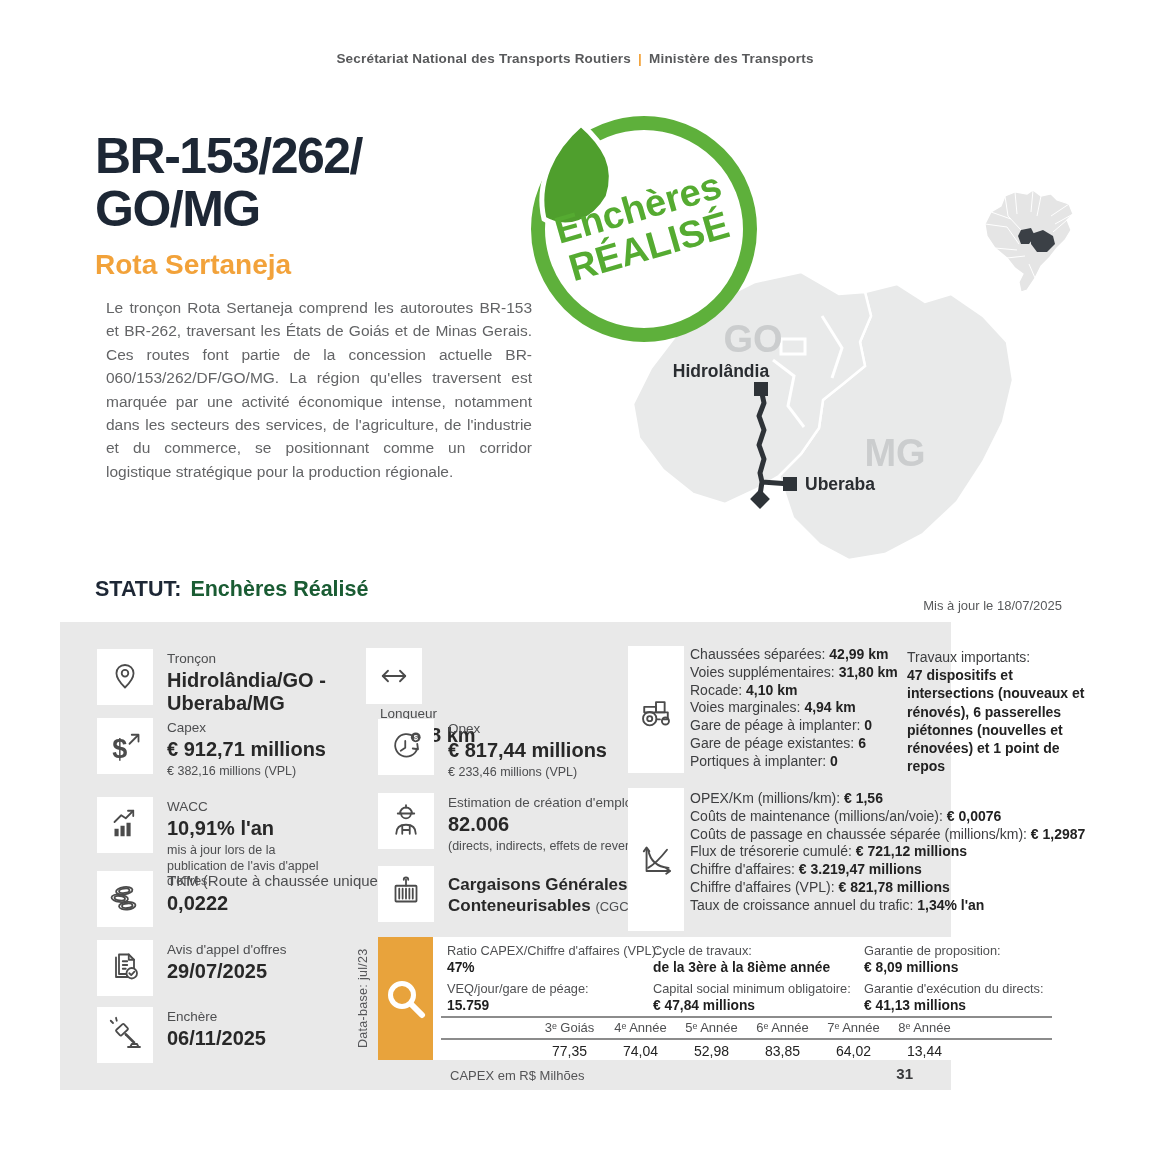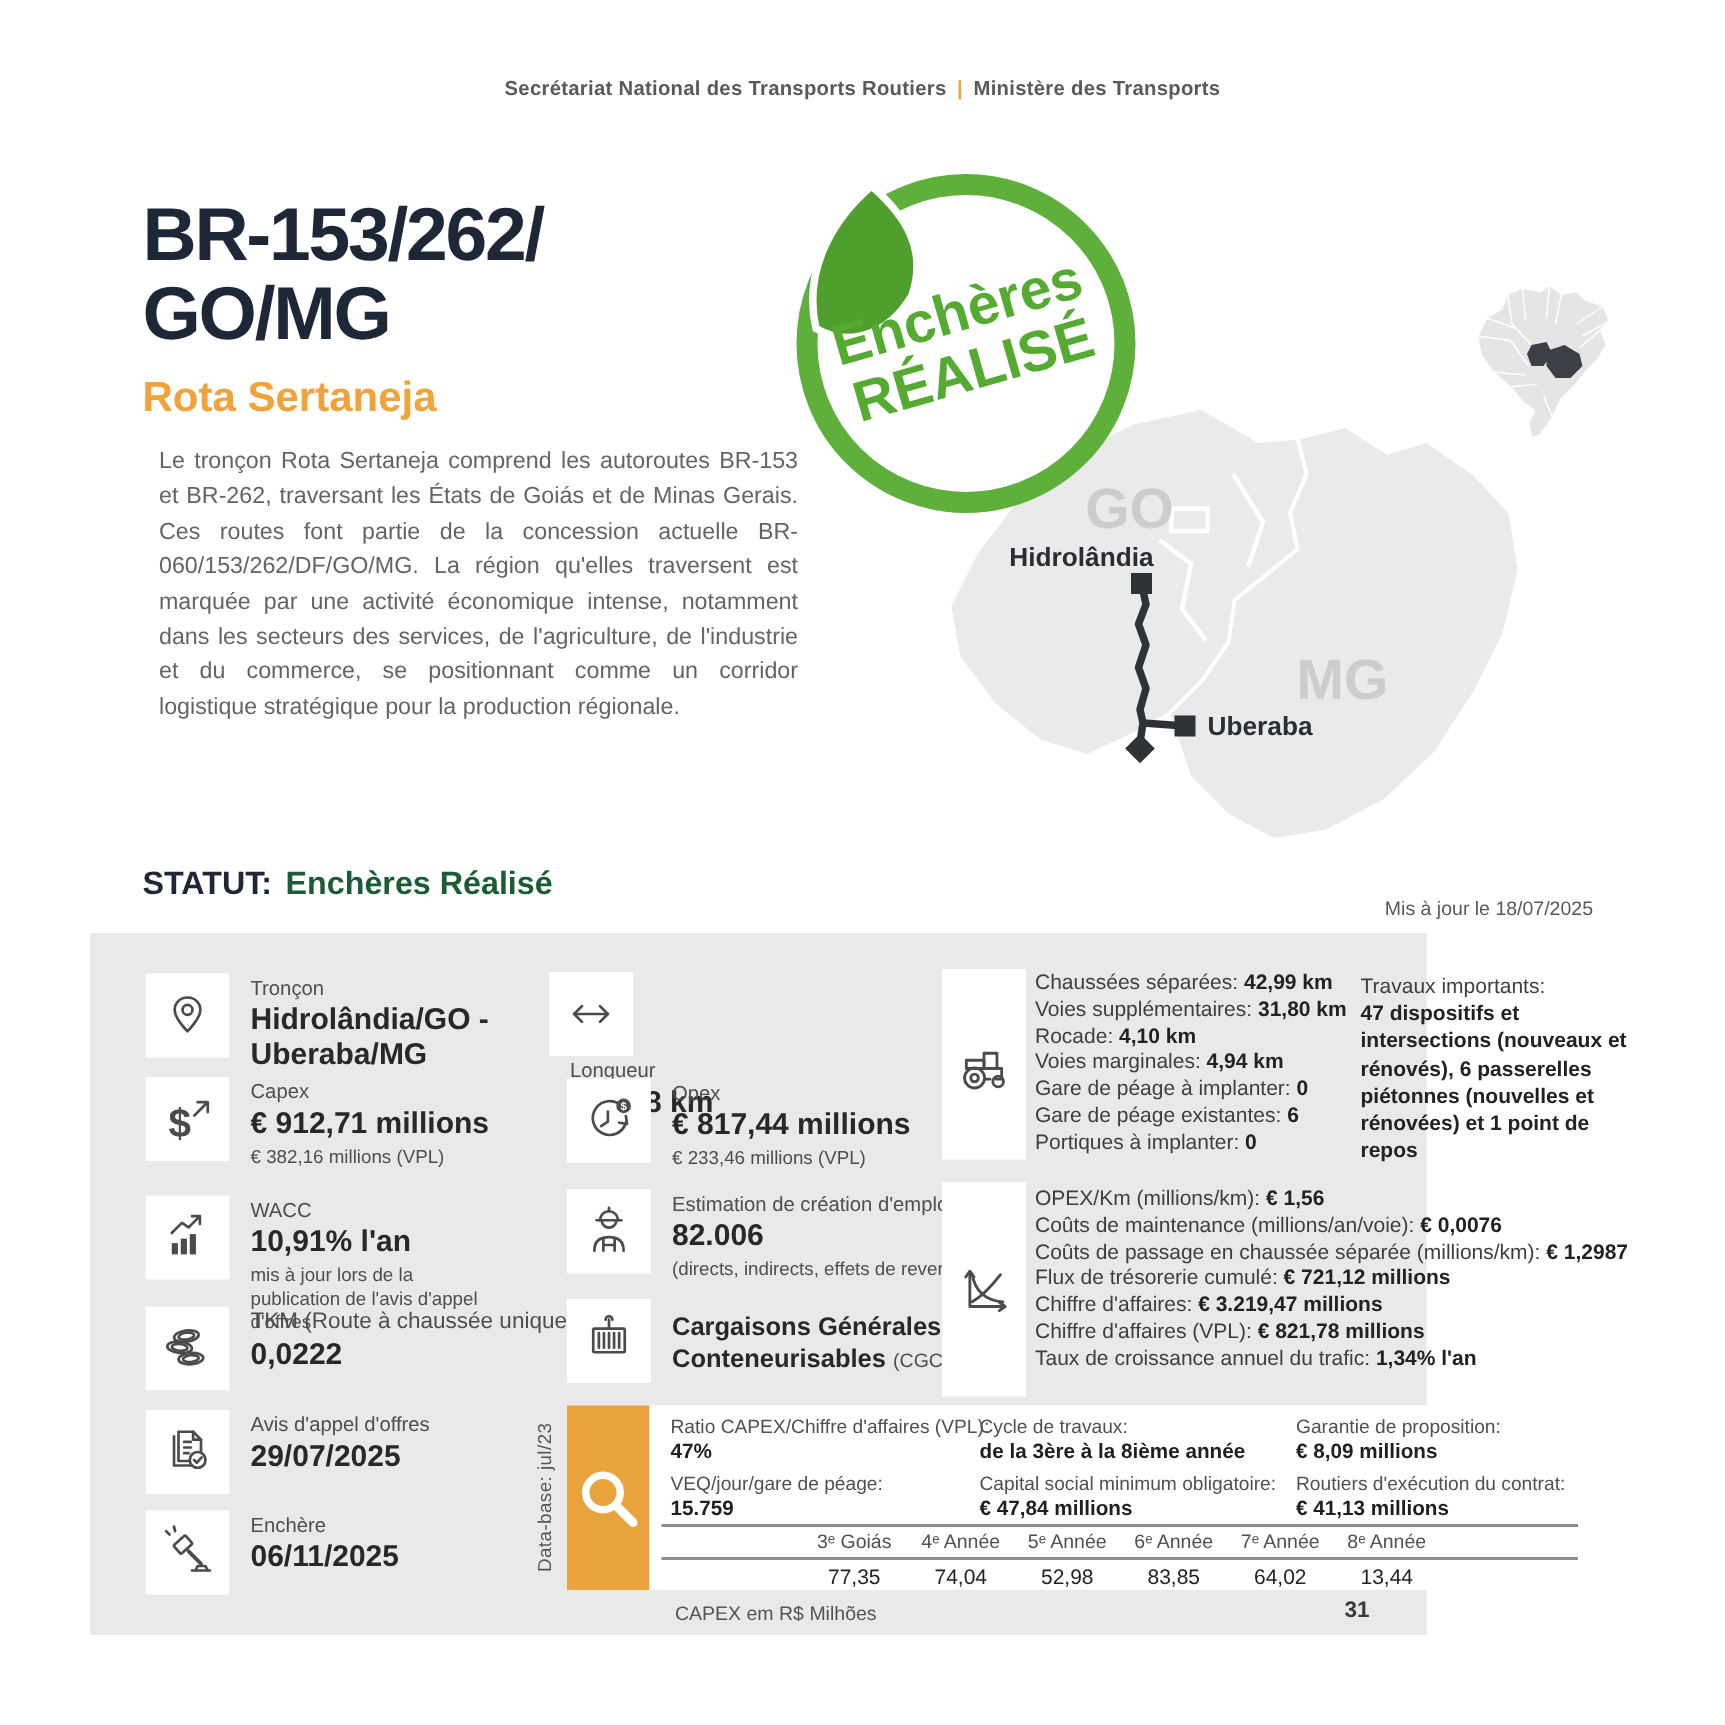--- a/index.html
+++ b/index.html
@@ -403,21 +403,21 @@
         </div>
       <div class="pair p4">
         <div class="pl">Capital social minimum obligatoire:</div>
         <div class="pv">€ 47,84 millions</div>
         </div>
       <div class="pair p5">
         <div class="pl">Garantie de proposition:</div>
         <div class="pv">€ 8,09 millions</div>
         </div>
       <div class="pair p6">
-        <div class="pl">Routiers d'exécution du contrat:</div>
+        <div class="pl">Garantie d'exécution du directs:</div>
         <div class="pv">€ 41,13 millions</div>
         </div>
 
       <div class="mini-table">
         <div class="mt-row mt-head">
           <div class="cell">3ᵉ Goiás</div>
           <div class="cell">4ᵉ Année</div>
           <div class="cell">5ᵉ Année</div>
           <div class="cell">6ᵉ Année</div>
           <div class="cell">7ᵉ Année</div>

